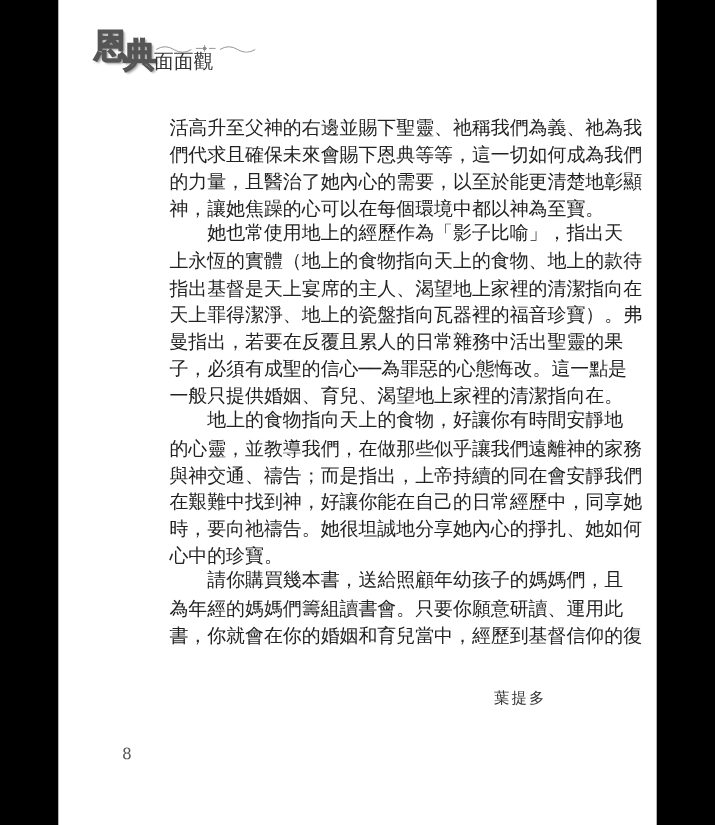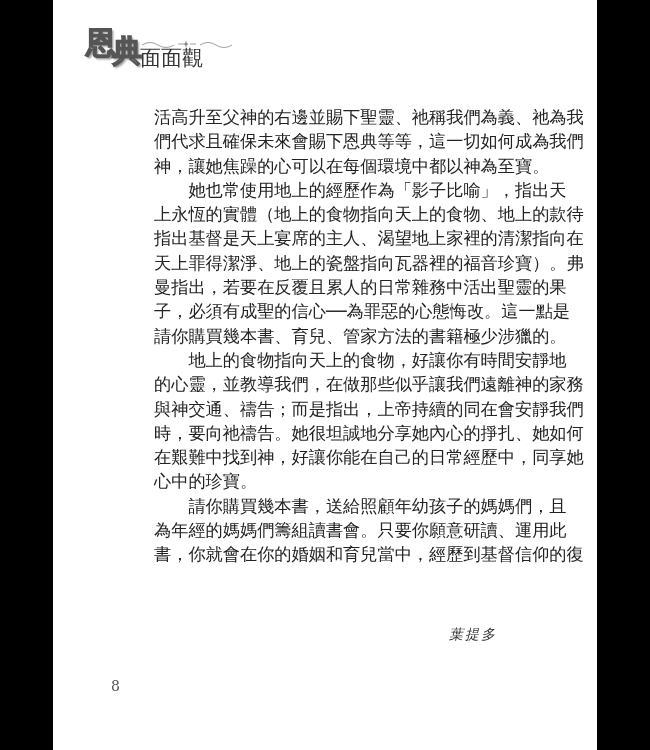--- a/index.html
+++ b/index.html
@@ -15,36 +15,35 @@
     }
     .hdr-big {
       position: absolute; top: 0; font-size: 30px; font-weight: bold; color: #fff;
       -webkit-text-stroke: 1.2px #555;
       text-shadow: 1px 1px 0 #999, 2px 2px 2px rgba(0,0,0,0.35);
       font-family: "DejaVu Sans", sans-serif; line-height: 1;
     }
     .hdr-big.c1 { left: 0; top: 2px; }
     .hdr-big.c2 { left: 26px; top: 10px; }
     .hdr-small {
-      position: absolute; left: 54px; top: 22px; font-size: 21px; color: #333;
+      position: absolute; left: 54px; top: 22px; font-size: 18px; color: #333;
       font-family: "DejaVu Sans", sans-serif; letter-spacing: 0px; line-height: 1;
     }
     .ornament {
       position: absolute; left: 54px; top: 14px; width: 96px; height: 8px;
     }
     .body-text {
       position: absolute; left: 101px; top: 105px; width: 344px;
       font-size: 17.2px; line-height: 24.3px; color: #222;
     }
     .line { display: block; white-space: nowrap; height: 24.3px; overflow: visible; }
-    .line.indent { padding-left: 34.4px; }
+    .line.indent { padding-left: 34.4px; font-family: Liberation Mono, monospace; }
     .sig {
       position: absolute; right: 100px; font-size: 14px; color: #333; letter-spacing: 2px;
       white-space: nowrap;
-      font-style: italic;
     }
     .sig.name { top: 626px; }
     .sig.title { top: 654px; }
     .page-num {
       position: absolute; left: 58px; top: 678px; font-size: 14px; color: #555;
     }
   </style>
 </head>
 <body>
 
@@ -55,33 +54,34 @@
       <circle cx="46" cy="4" r="1.6" fill="#888"></circle>
     </svg>
     <span class="hdr-big c1">恩</span>
     <span class="hdr-big c2">典</span>
     <span class="hdr-small">面面觀</span>
   </div>
 
   <div class="body-text" id="body-text">
       <span class="line">活高升至父神的右邊並賜下聖靈、祂稱我們為義、祂為我</span>
       <span class="line">們代求且確保未來會賜下恩典等等，這一切如何成為我們</span>
+      <span class="line">的力量，且醫治了她內心的需要，以至於能更清楚地彰顯</span>
       <span class="line">神，讓她焦躁的心可以在每個環境中都以神為至寶。</span>
       <span class="line indent">她也常使用地上的經歷作為「影子比喻」，指出天</span>
       <span class="line">上永恆的實體（地上的食物指向天上的食物、地上的款待</span>
       <span class="line">指出基督是天上宴席的主人、渴望地上家裡的清潔指向在</span>
       <span class="line">天上罪得潔淨、地上的瓷盤指向瓦器裡的福音珍寶）。弗</span>
       <span class="line">曼指出，若要在反覆且累人的日常雜務中活出聖靈的果</span>
       <span class="line">子，必須有成聖的信心──為罪惡的心態悔改。這一點是</span>
-      <span class="line">請你購買幾本書、育兒、管家方法的書籍極少涉獵的。</span>
+      <span class="line">一般只提供婚姻、育兒、渴望地上家裡的清潔指向在。</span>
       <span class="line indent">地上的食物指向天上的食物，好讓你有時間安靜地</span>
       <span class="line">的心靈，並教導我們，在做那些似乎讓我們遠離神的家務</span>
       <span class="line">與神交通、禱告；而是指出，上帝持續的同在會安靜我們</span>
+      <span class="line">在艱難中找到神，好讓你能在自己的日常經歷中，同享她</span>
       <span class="line">時，要向祂禱告。她很坦誠地分享她內心的掙扎、她如何</span>
-      <span class="line">在艱難中找到神，好讓你能在自己的日常經歷中，同享她</span>
       <span class="line">心中的珍寶。</span>
       <span class="line indent">請你購買幾本書，送給照顧年幼孩子的媽媽們，且</span>
       <span class="line">為年經的媽媽們籌組讀書會。只要你願意研讀、運用此</span>
       <span class="line">書，你就會在你的婚姻和育兒當中，經歷到基督信仰的復</span>
     </div>
 
   <div class="sig name">葉提多</div>
 
   <div class="page-num">8</div>
 </div>

